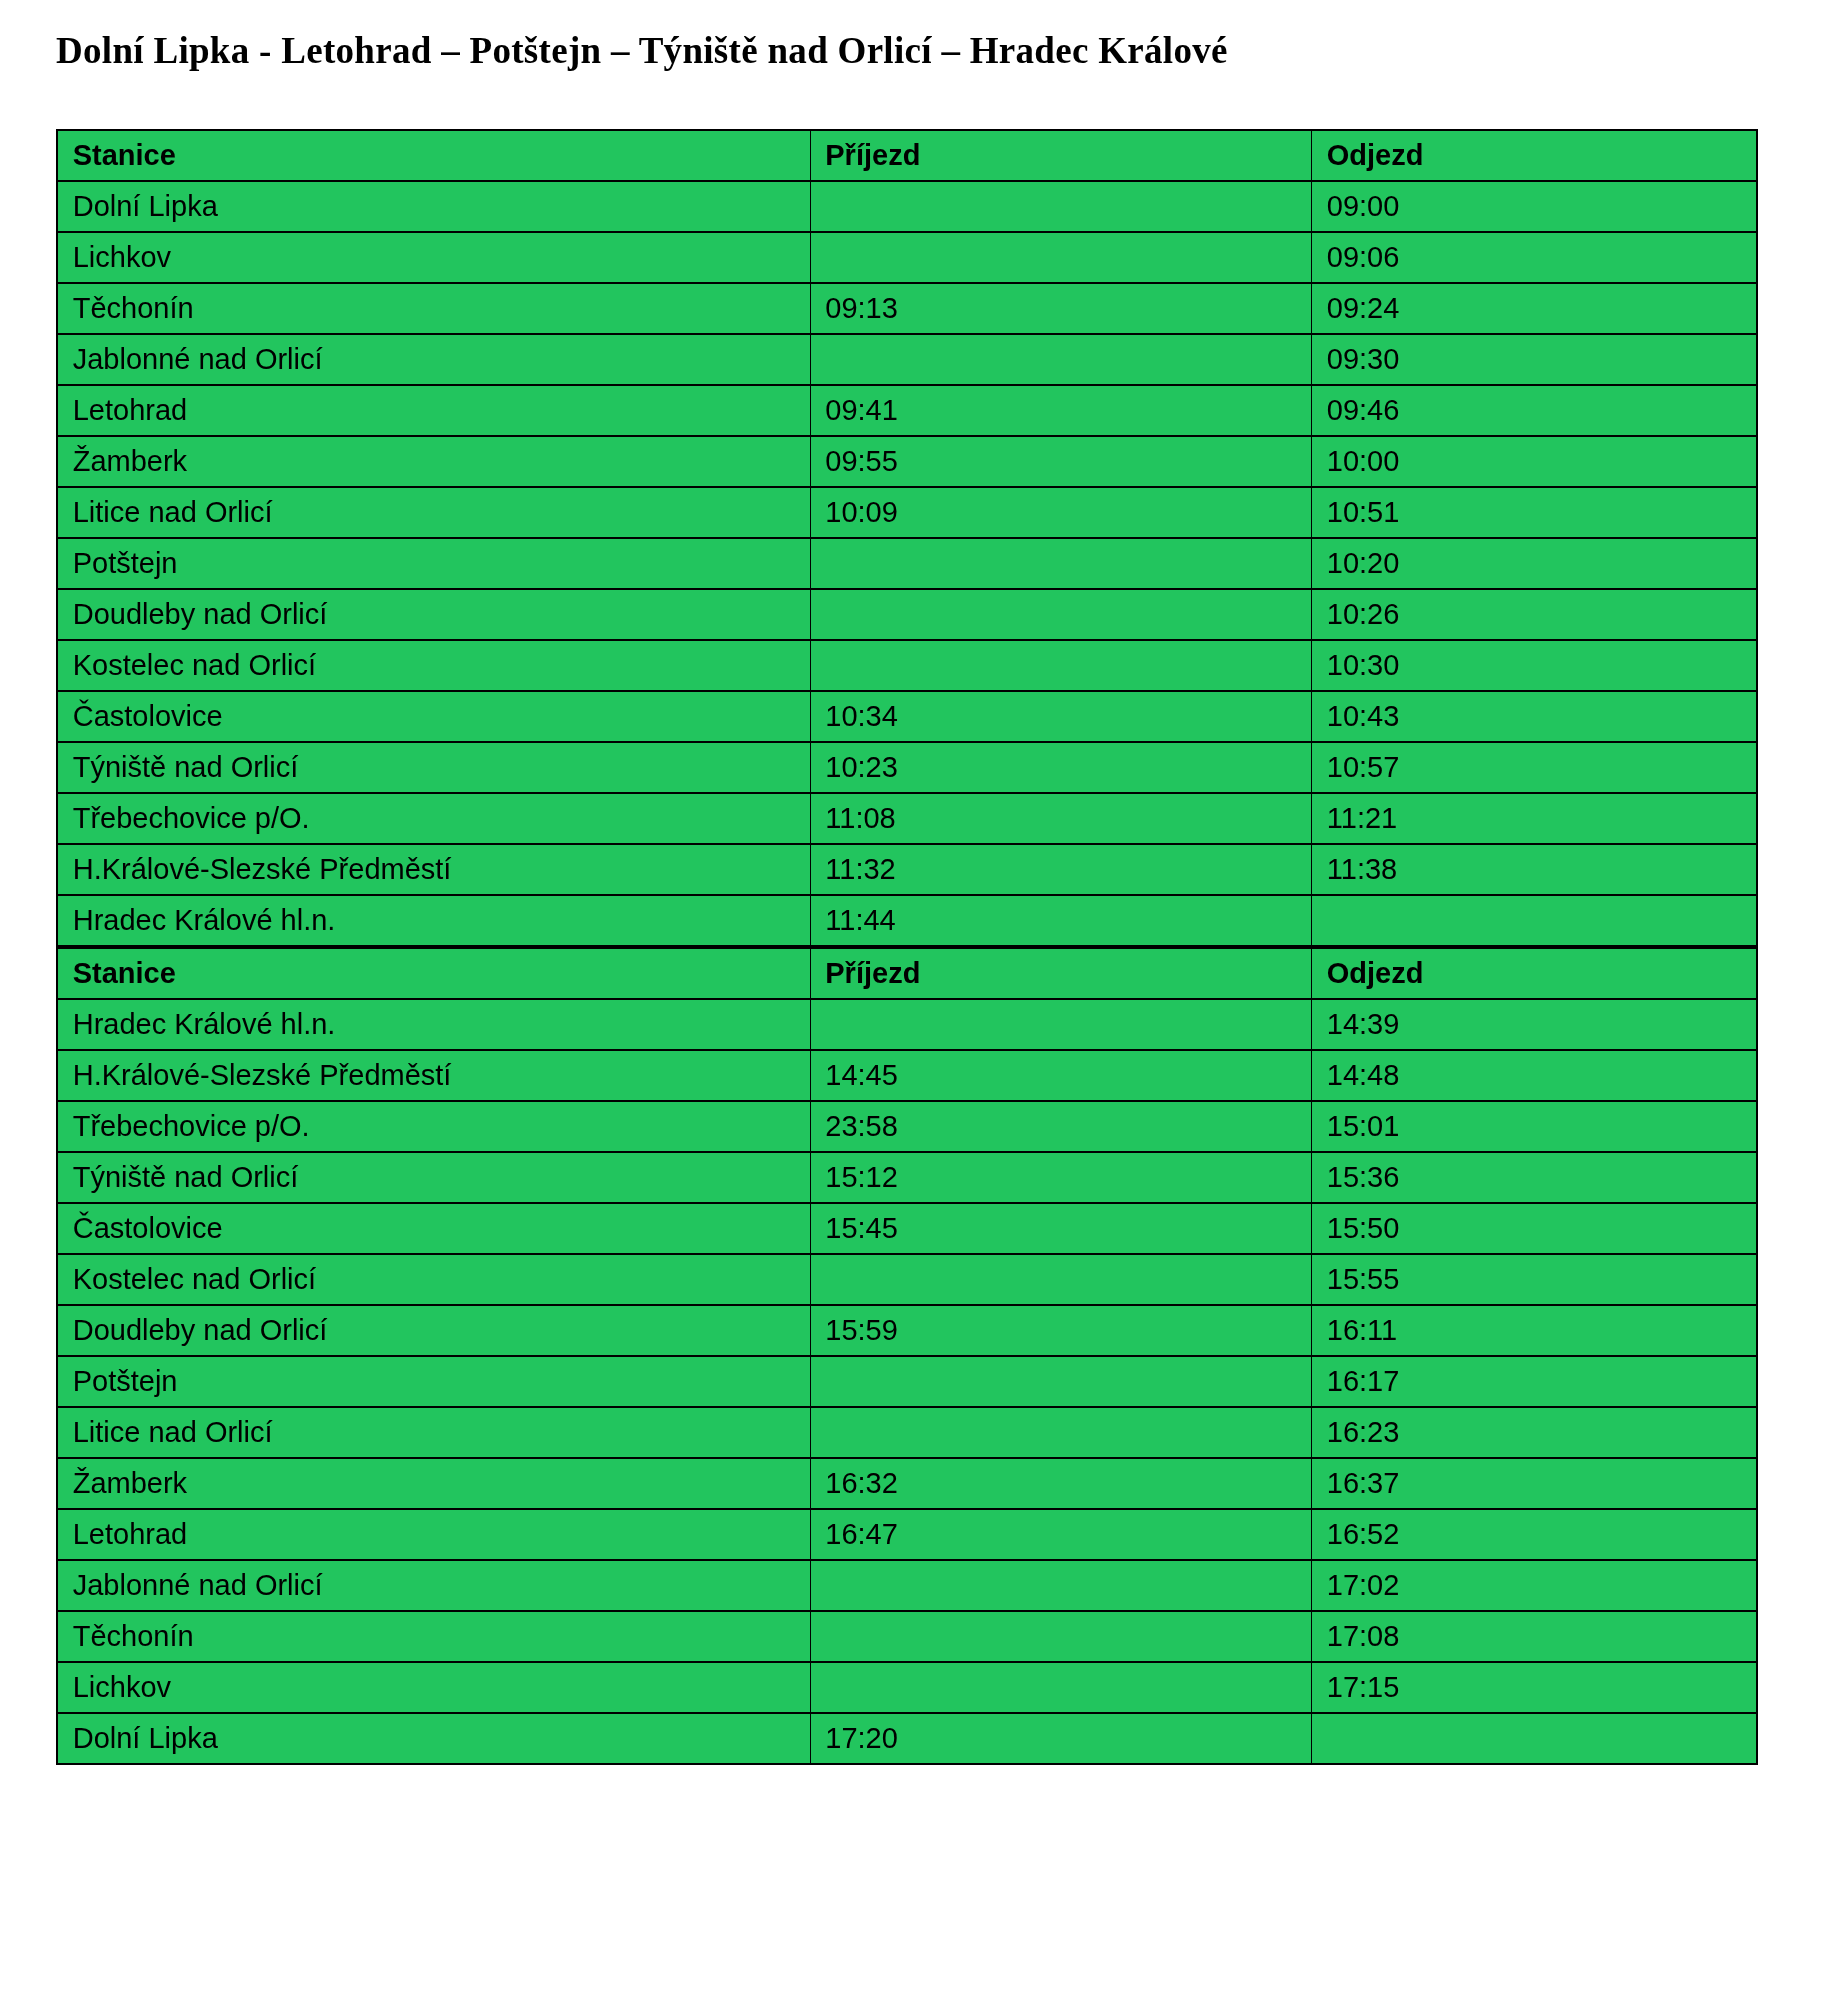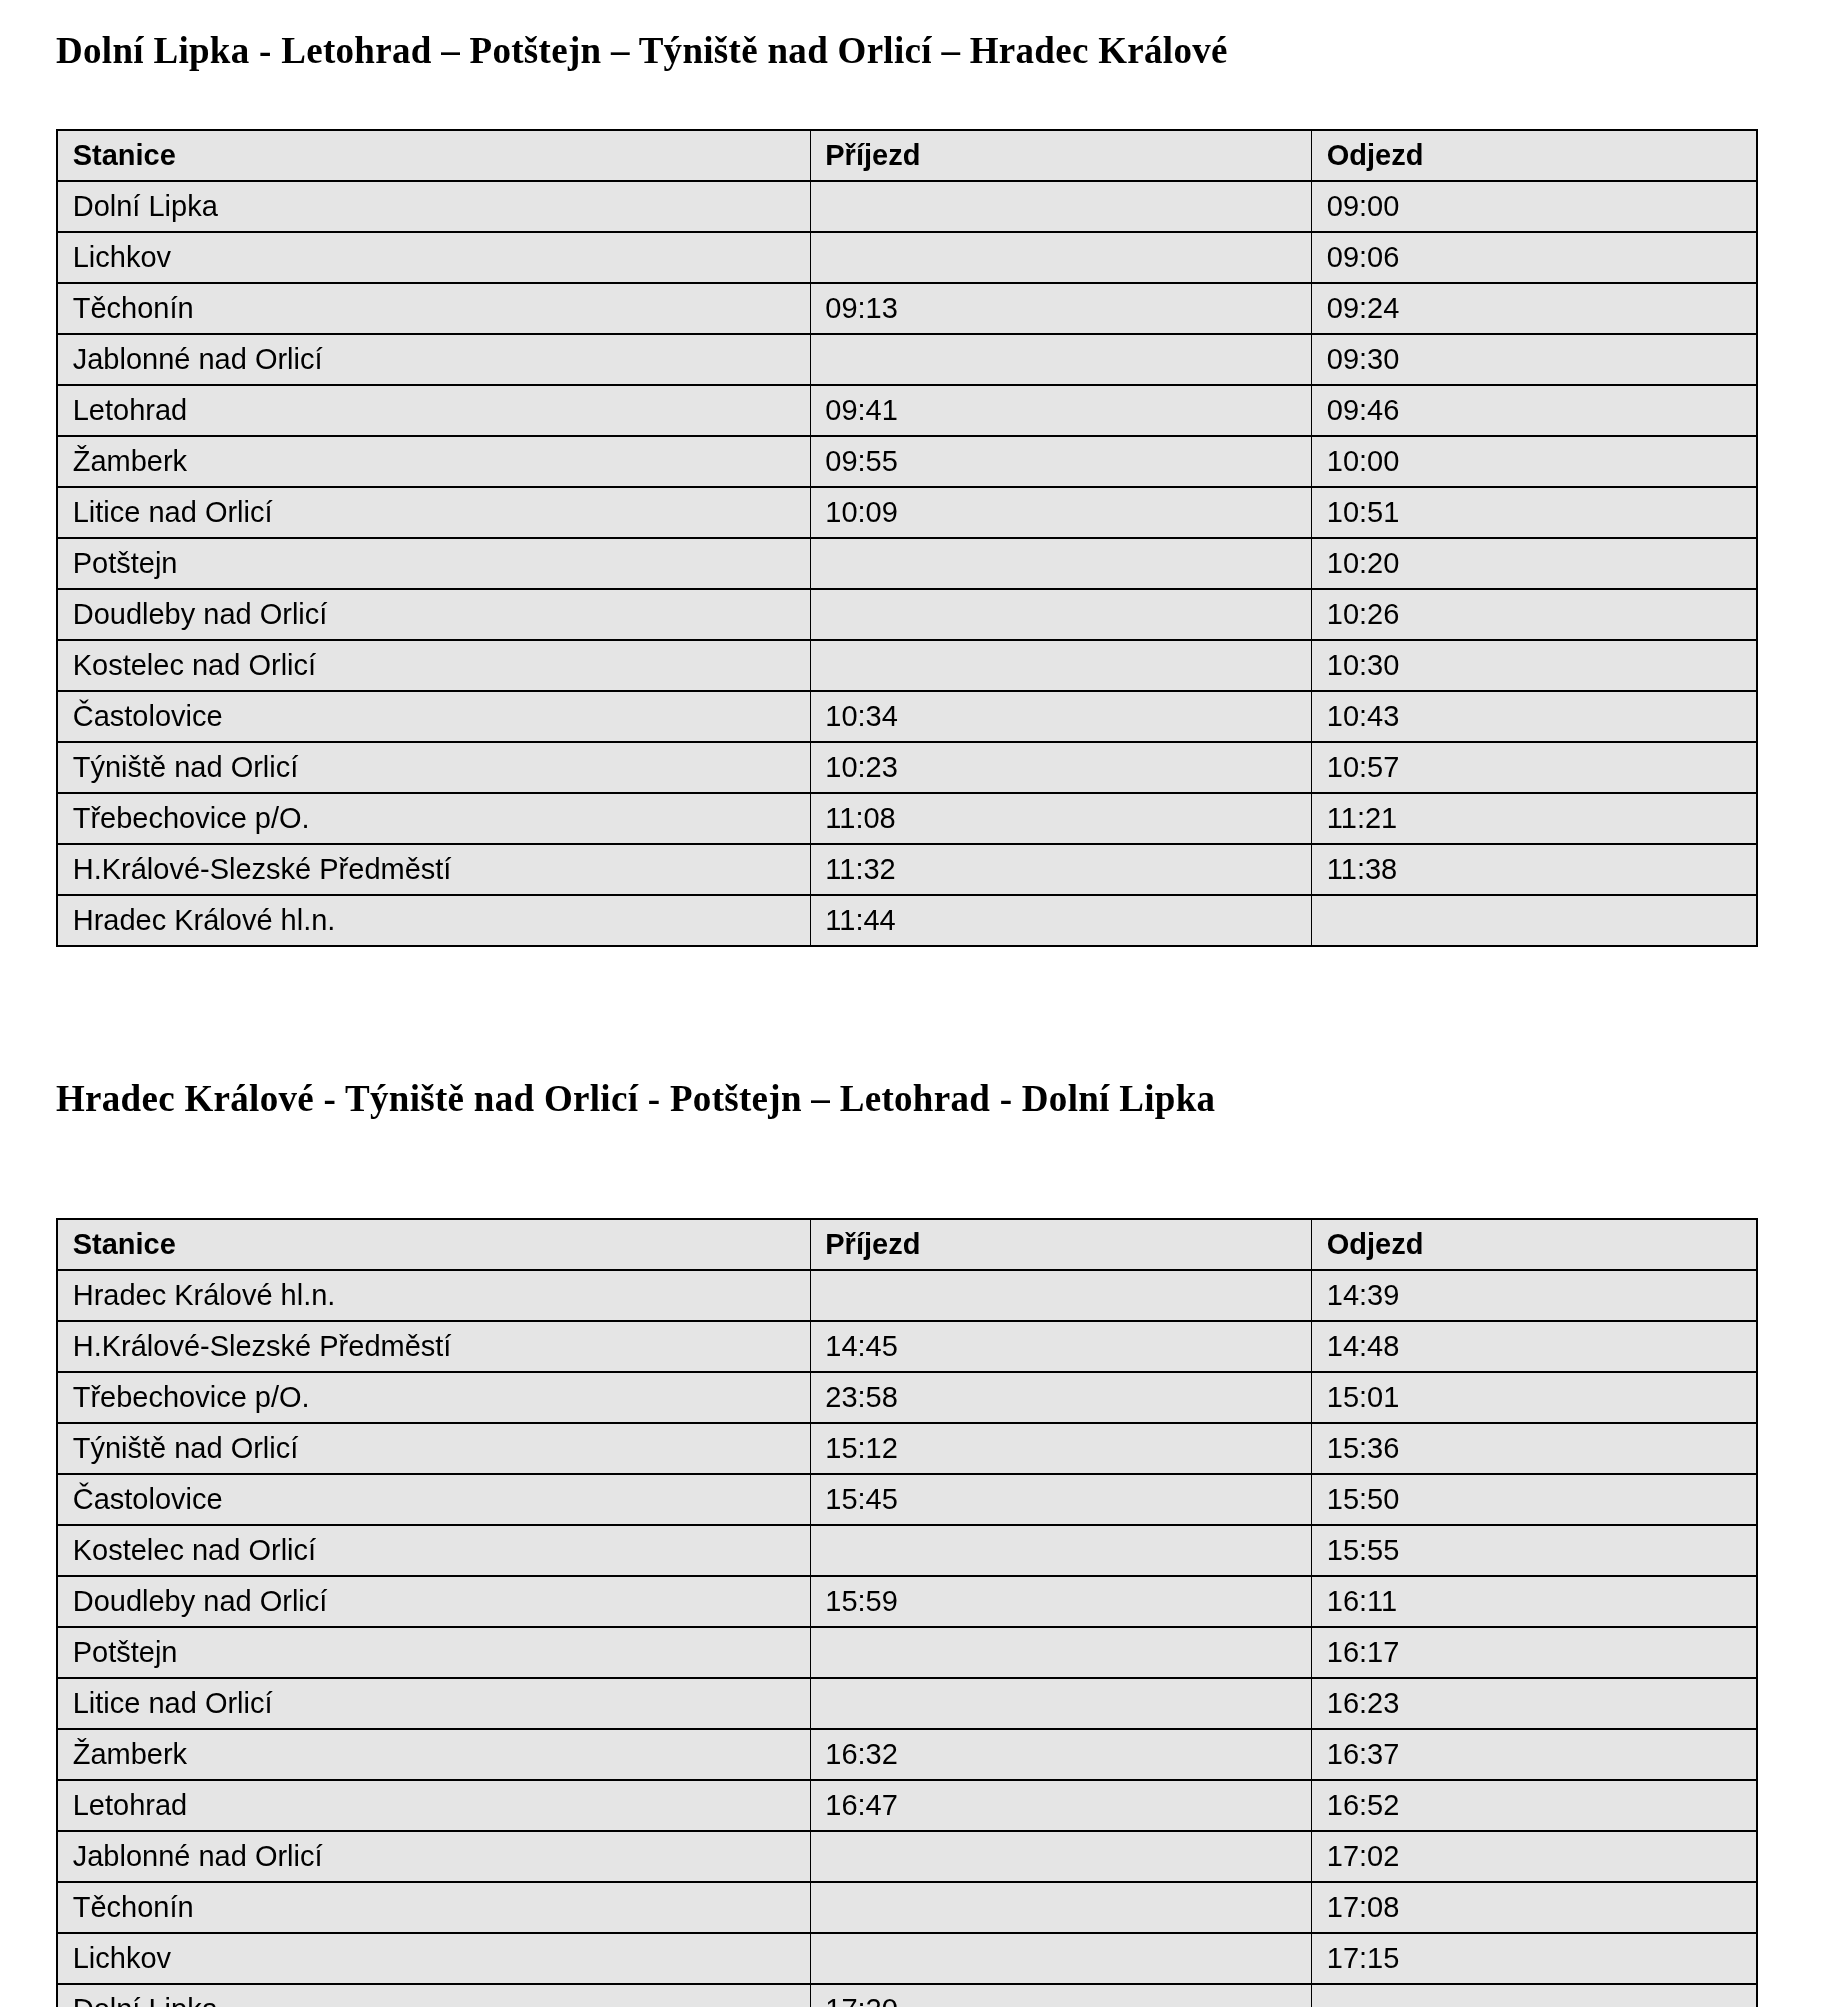--- a/index.html
+++ b/index.html
@@ -29,21 +29,21 @@
     white-space: nowrap;
   }
   .section-2 .route-title {
     margin-top: 130px;
     margin-bottom: 98px;
   }
   table.timetable {
     border-collapse: collapse;
     table-layout: fixed;
     width: 1702px;
-    background: #e5e5e5;
+    background: #22c55e;
   }
   table.timetable col.c-station   { width: 44.3%; }
   table.timetable col.c-arrival   { width: 29.5%; }
   table.timetable col.c-departure { width: 26.2%; }
   table.timetable th,
   table.timetable td {
     border-style: solid;
     border-color: #000000;
     border-width: 2.2px 1.5px;
     height: 49px;
@@ -157,21 +157,20 @@
           <tr>
             <td>Hradec Králové hl.n.</td>
             <td>11:44</td>
             <td></td>
           </tr>
         </tbody>
     </table>
   </section>
 
   <section class="section-2">
-    <h1 class="route-title">Hradec Králové - Týniště nad Orlicí - Potštejn – Letohrad - Dolní Lipka</h1>
     <table class="timetable">
       <colgroup>
         <col class="c-station">
           <col class="c-arrival">
           <col class="c-departure">
       </colgroup>
       <thead>
         <tr>
           <th>Stanice</th>
           <th>Příjezd</th>

